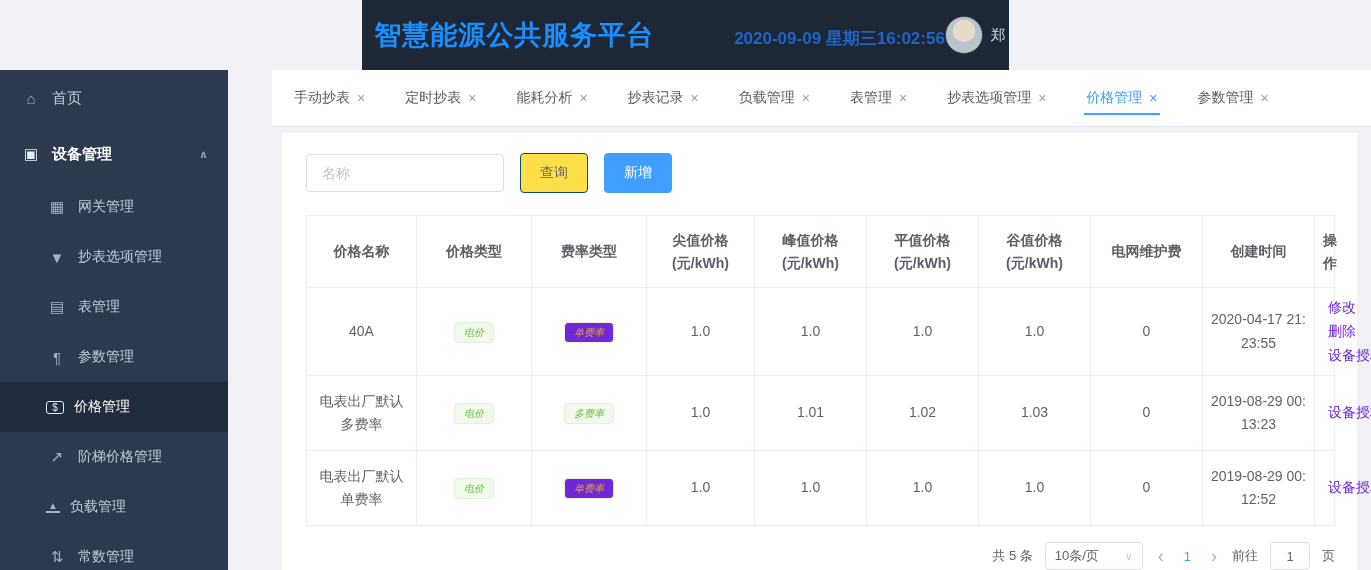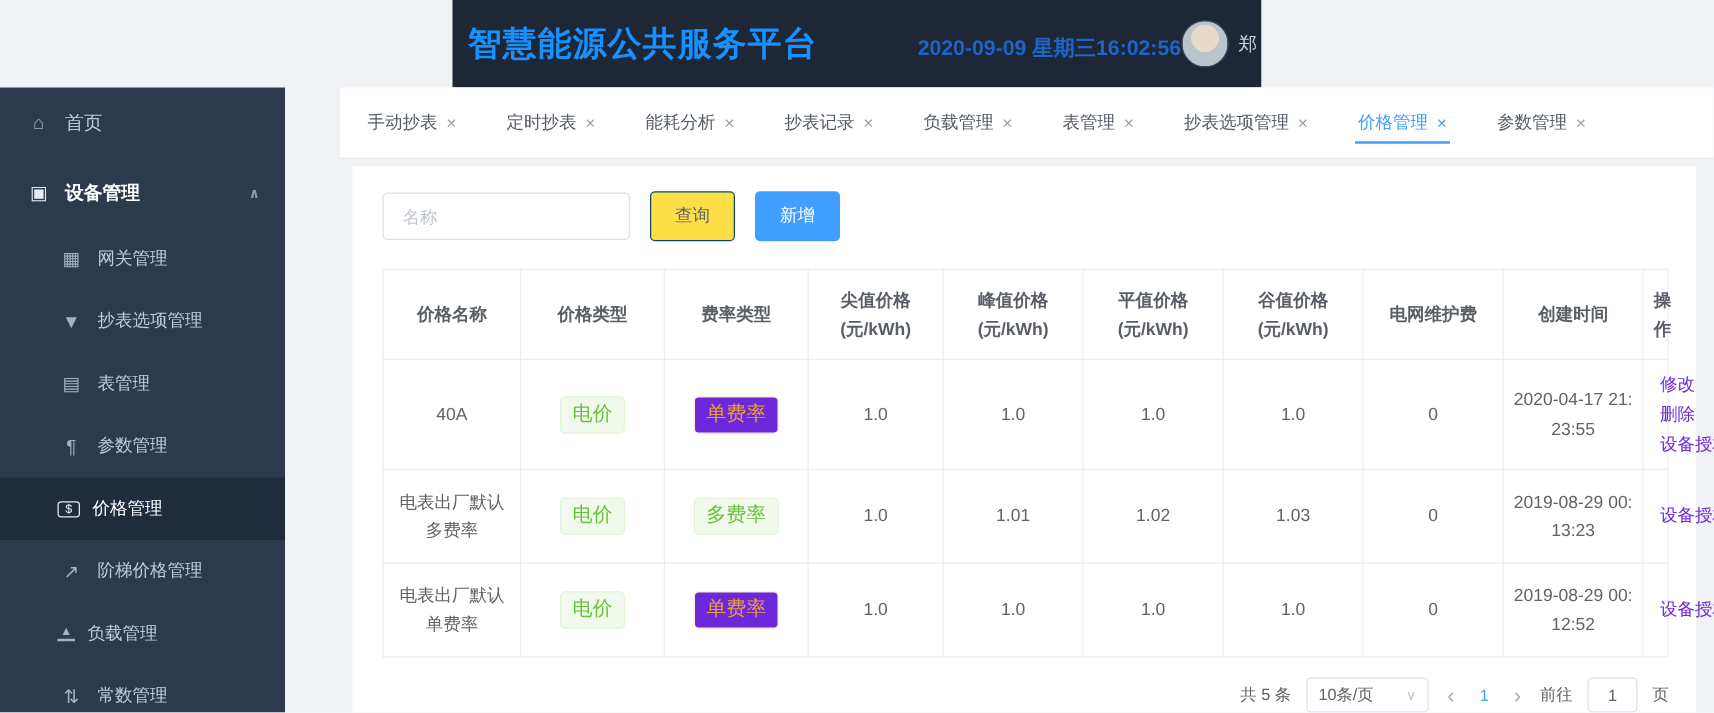--- a/index.html
+++ b/index.html
@@ -57,21 +57,21 @@
   .btn { height:40px; padding:0 19px; border-radius:4px; font-size:14px; cursor:pointer; }
   .btn-plain { background:#fde047; border:1px solid #0c4a6e; color:#606266; margin-left:16px; }
   .btn-primary { background:#409eff; border:1px solid #409eff; color:#fff; margin-left:16px; }
 
   
   table { width:100%; border-collapse:collapse; table-layout:fixed; flex-shrink:0; }
   th, td { border:1px solid #ebeef5; text-align:center; font-size:14px; color:#606266; padding:8px 8px; }
   th { height:72px; font-weight:bold; color:#5a5e66; line-height:1.6; }
   td { height:75px; line-height:1.7; }
   .wrapnum { word-break:break-all; }
-  .badge { display:inline-block; padding:2px 9px; font-size:16px; border-radius:4px; border:1px solid; line-height:1.5; }
+  .badge { display:inline-block; padding:2px 9px; font-size:10px; border-radius:4px; border:1px solid; line-height:1.5;font-style:italic; }
   .badge-green { color:#67c23a; background:#f0f9eb; border-color:#e1f3d8; }
   .badge-orange { color:#e6a23c; background:#6d28d9; border-color:#faecd8; }
   .link { color:#6d28d9; cursor:pointer; display:inline-block; margin:0 5px; white-space:nowrap; }
 
   
   .pager { display:flex; align-items:center; justify-content:flex-end; gap:12px; padding:16px 0 14px;
     font-size:13px; color:#606266; flex-shrink:0; }
   .select { width:98px; height:28px; border:1px solid #dcdfe6; border-radius:4px; display:flex; align-items:center;
     justify-content:space-between; padding:0 9px; cursor:pointer; color:#606266; background:#fff; }
   .select .caret { color:#c0c4cc; font-size:11px; }

